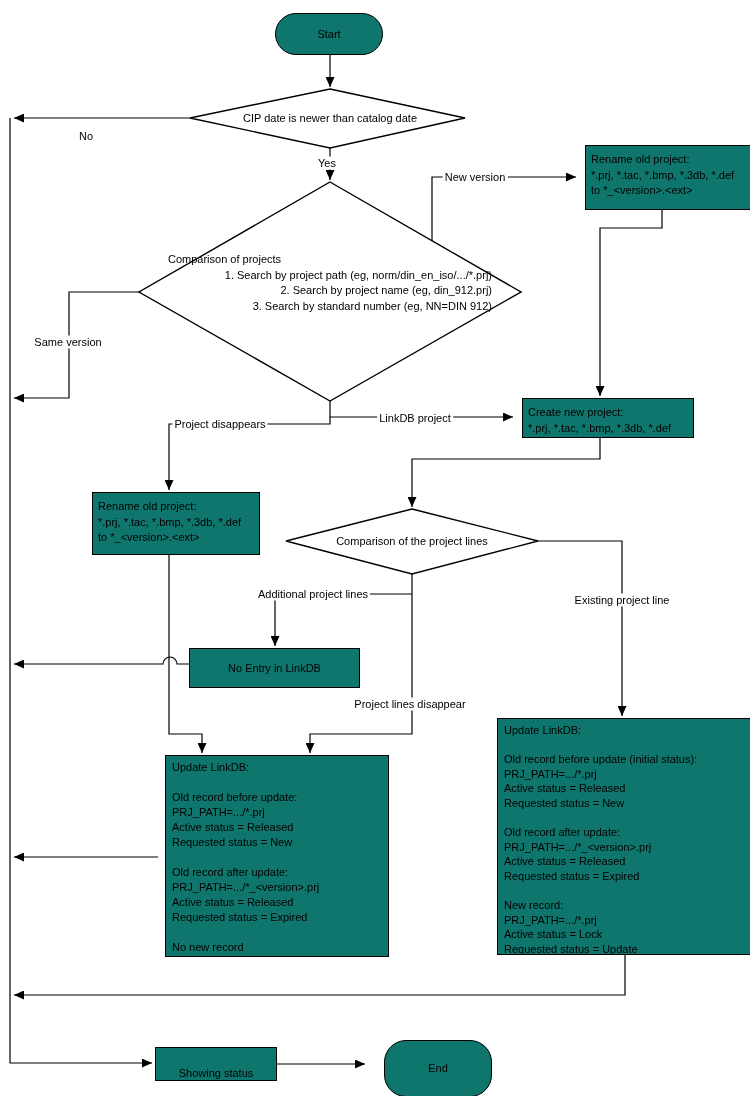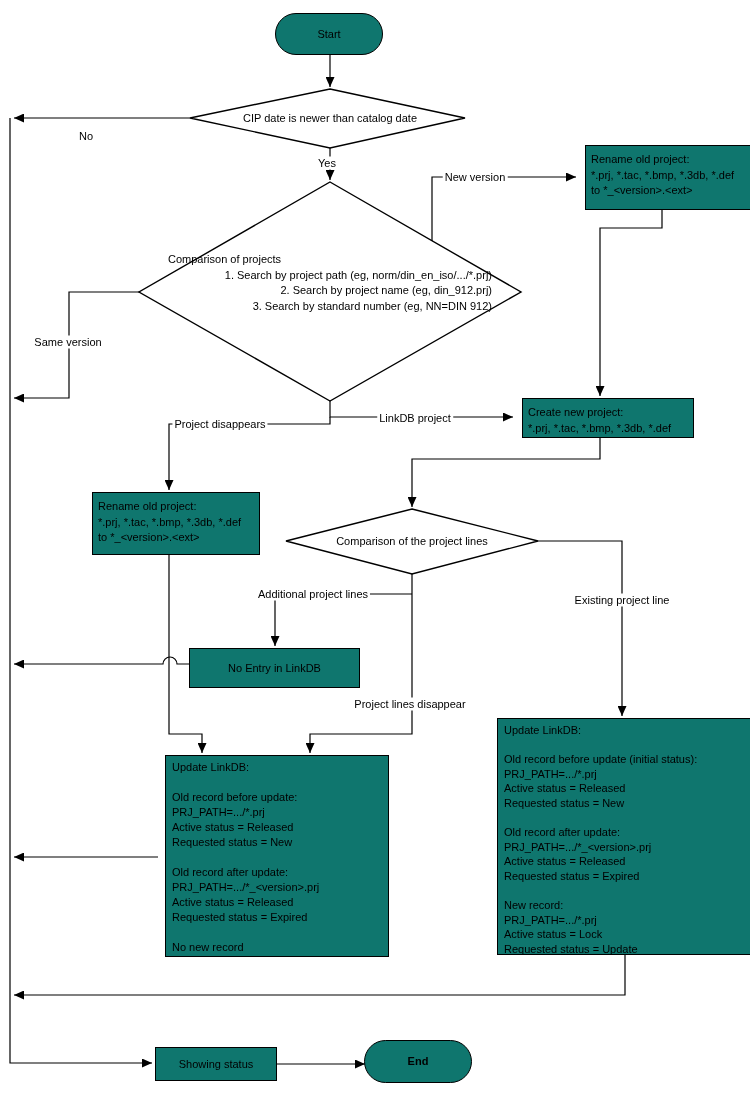--- a/index.html
+++ b/index.html
@@ -121,25 +121,25 @@
 Old record after update:
 PRJ_PATH=.../*_&lt;version&gt;.prj
 Active status = Released
 Requested status = Expired
 
 New record:
 PRJ_PATH=.../*.prj
 Active status = Lock
 Requested status = Update</div>
 
-  <div class="node centered" style="left:155px;top:1047px;width:122px;height:34px;">
+  <div class="node centered" style="left:155px;top:1047px;width:122px;height:34px;align-items:flex-end;">
     <span>Showing status</span>
   </div>
 
-  <div class="node terminator centered" style="left:364px;top:1040px;width:108px;height:43px;font-weight:bold;">
+  <div class="node terminator centered" style="left:384px;top:1040px;width:108px;height:57px;">
     <span>End</span>
   </div>
 
   <span class="elabel" style="left:86px;top:118px;margin-top:18px;">No</span>
   <span class="elabel" style="left:327px;top:163px;">Yes</span>
   <span class="elabel" style="left:475px;top:177px;">New version</span>
   <span class="elabel" style="left:68px;top:342px;">Same version</span>
   <span class="elabel" style="left:415px;top:418px;">LinkDB project</span>
   <span class="elabel" style="left:220px;top:424px;">Project disappears</span>
   <span class="elabel" style="left:622px;top:600px;">Existing project line</span>

